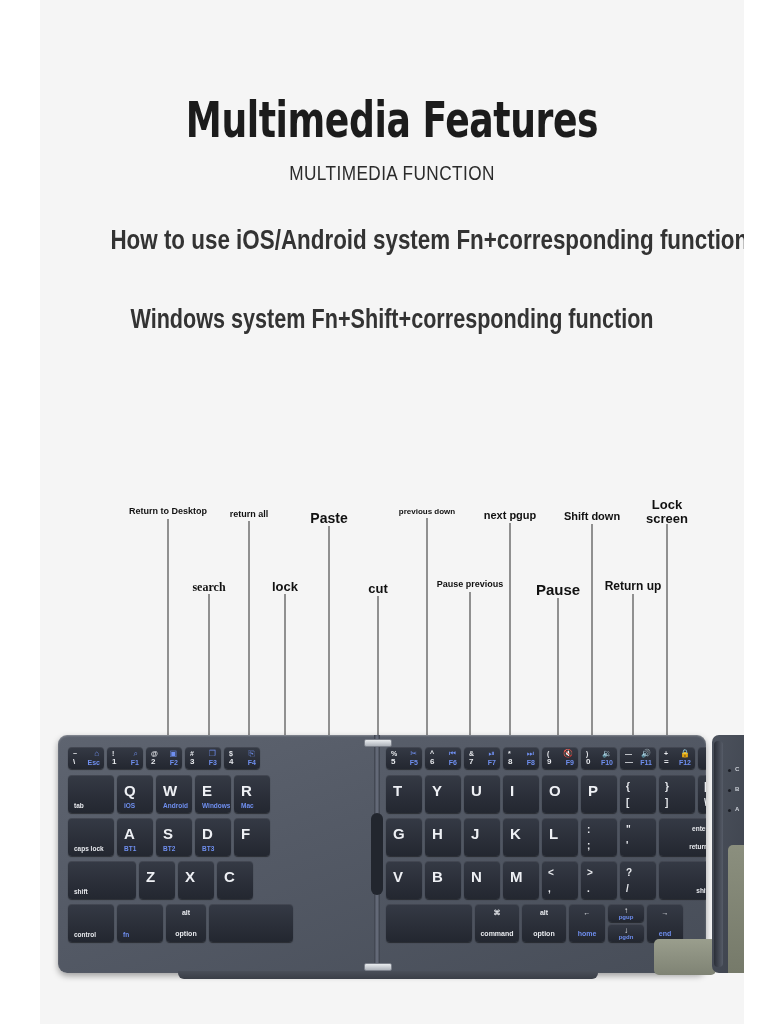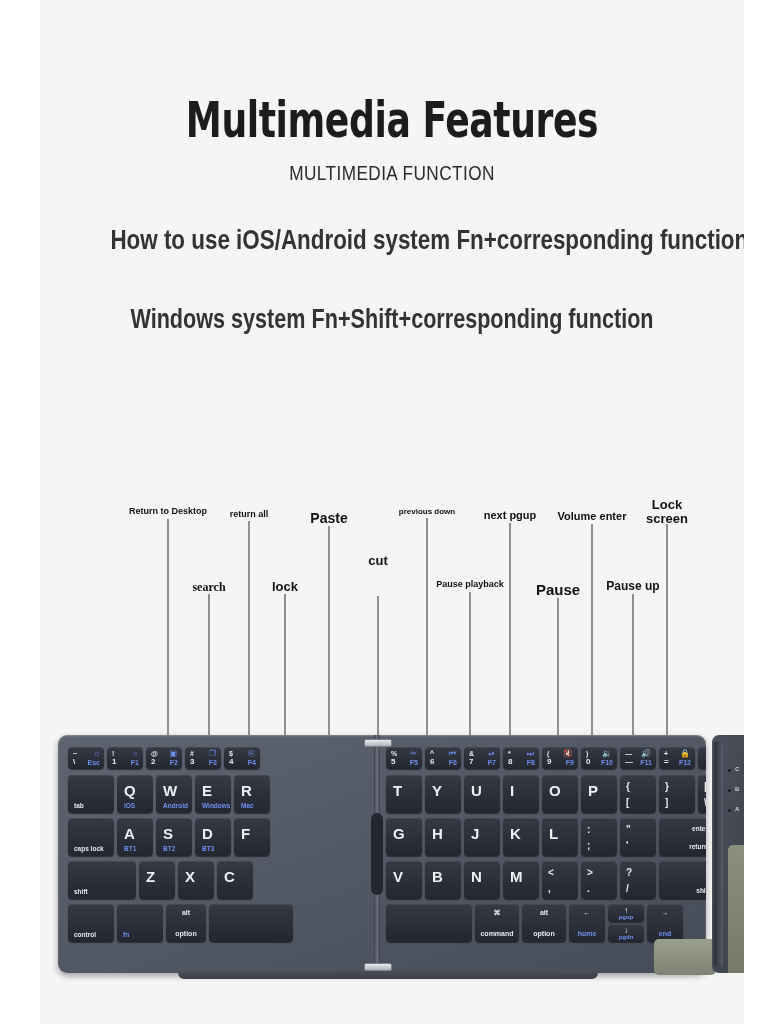--- a/index.html
+++ b/index.html
@@ -188,49 +188,49 @@
         </div>
         <div class="callout">
           <div class="lbl" style="left: 387px; top: 508px; font-size: 8px;">previous down</div>
           <div class="lead" style="left: 387px; top: 518px; height: 236px;"></div>
         </div>
         <div class="callout">
           <div class="lbl" style="left: 470px; top: 510px; font-size: 11px;">next pgup</div>
           <div class="lead" style="left: 470px; top: 523px; height: 231px;"></div>
         </div>
         <div class="callout">
-          <div class="lbl" style="left: 552px; top: 511px; font-size: 11px;">Volume enter</div>
+          <div class="lbl" style="left: 552px; top: 511px; font-size: 11px;">Shift down</div>
           <div class="lead" style="left: 552px; top: 524px; height: 230px;"></div>
         </div>
         <div class="callout">
           <div class="lbl" style="left: 627px; top: 498px; font-size: 13px;">Lock<br>screen</div>
           <div class="lead" style="left: 627px; top: 524px; height: 230px;"></div>
         </div>
         <div class="callout">
           <div class="lbl" style="left: 169px; top: 581px; font-size: 12px; font-family: Liberation Serif, serif;">search</div>
           <div class="lead" style="left: 169px; top: 594px; height: 160px;"></div>
         </div>
         <div class="callout">
           <div class="lbl" style="left: 245px; top: 580px; font-size: 13px;">lock</div>
           <div class="lead" style="left: 245px; top: 594px; height: 160px;"></div>
         </div>
         <div class="callout">
-          <div class="lbl" style="left: 338px; top: 554px; font-size: 13px;">cut</div>
+          <div class="lbl" style="left: 338px; top: 582px; font-size: 13px;">cut</div>
           <div class="lead" style="left: 338px; top: 596px; height: 158px;"></div>
         </div>
         <div class="callout">
-          <div class="lbl" style="left: 430px; top: 580px; font-size: 9px;">Pause playback</div>
+          <div class="lbl" style="left: 430px; top: 580px; font-size: 9px;">Pause previous</div>
           <div class="lead" style="left: 430px; top: 592px; height: 162px;"></div>
         </div>
         <div class="callout">
           <div class="lbl" style="left: 518px; top: 582px; font-size: 15px;">Pause</div>
           <div class="lead" style="left: 518px; top: 598px; height: 156px;"></div>
         </div>
         <div class="callout">
-          <div class="lbl" style="left: 593px; top: 580px; font-size: 12px;">Pause up</div>
+          <div class="lbl" style="left: 593px; top: 580px; font-size: 12px;">Return up</div>
           <div class="lead" style="left: 593px; top: 594px; height: 160px;"></div>
         </div>
       </div>
 
   <div id="keyboard">
     <div class="kb-body">
 
       <div class="half left">
         <div class="row" style="left:10px; top:12px;" id="frow-l">
               <div class="key fkey">

